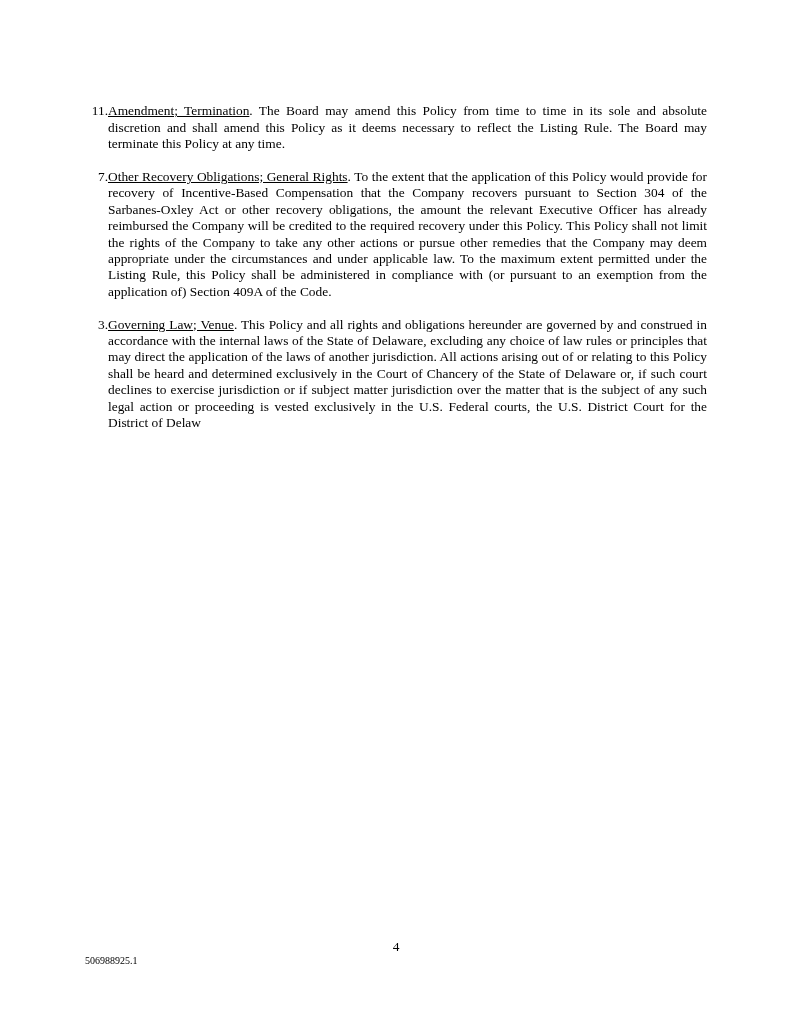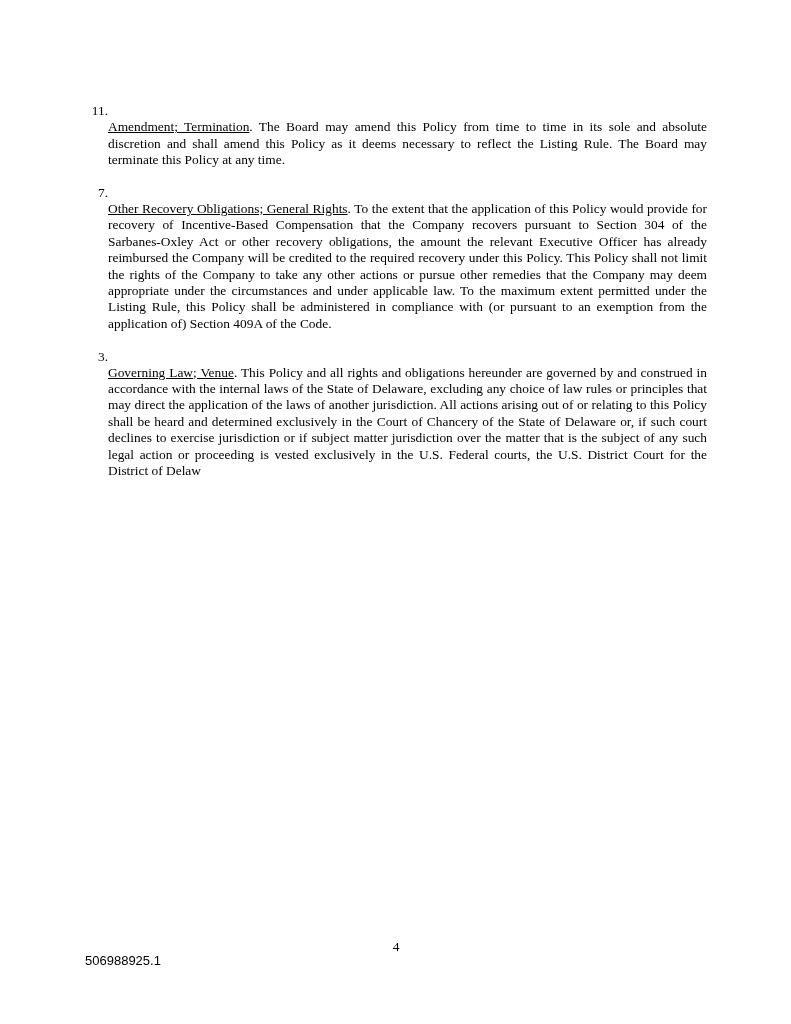--- a/index.html
+++ b/index.html
@@ -29,39 +29,38 @@
     display: flex;
     margin-top: 16.4px;
   }
   .item .num {
     flex: 0 0 23px;
     text-align: right;
   }
   .item .body {
     flex: 1;
     text-align: justify;
-    margin-top: 16px;
   }
   .heading {
     text-decoration: underline;
   }
   .page-number {
     position: absolute;
     left: 85px;
     top: 939px;
     width: 622px;
     text-align: center;
     font-size: 13.4px;
   }
   .doc-number {
     position: absolute;
     left: 85px;
     top: 956px;
-    font-family: Liberation Sans, sans-serif;
-    font-size: 13px;
+    font-family: Liberation Serif, serif;
+    font-size: 10px;
     line-height: 10px;
   }
 </style>
 </head>
 <body>
 
 <div class="page">
 
   <div class="content">
 

